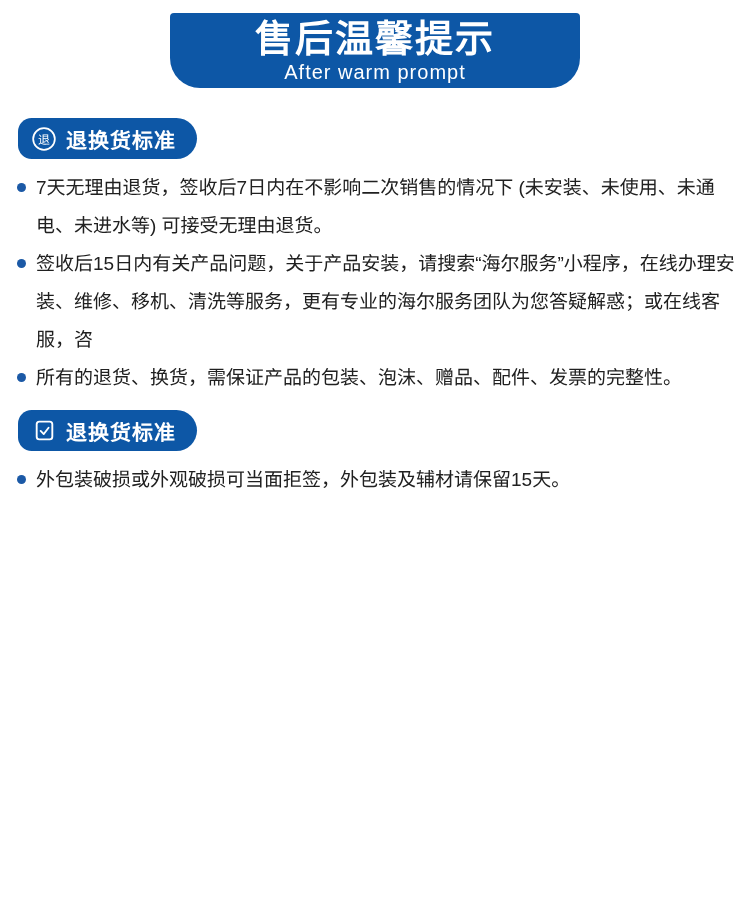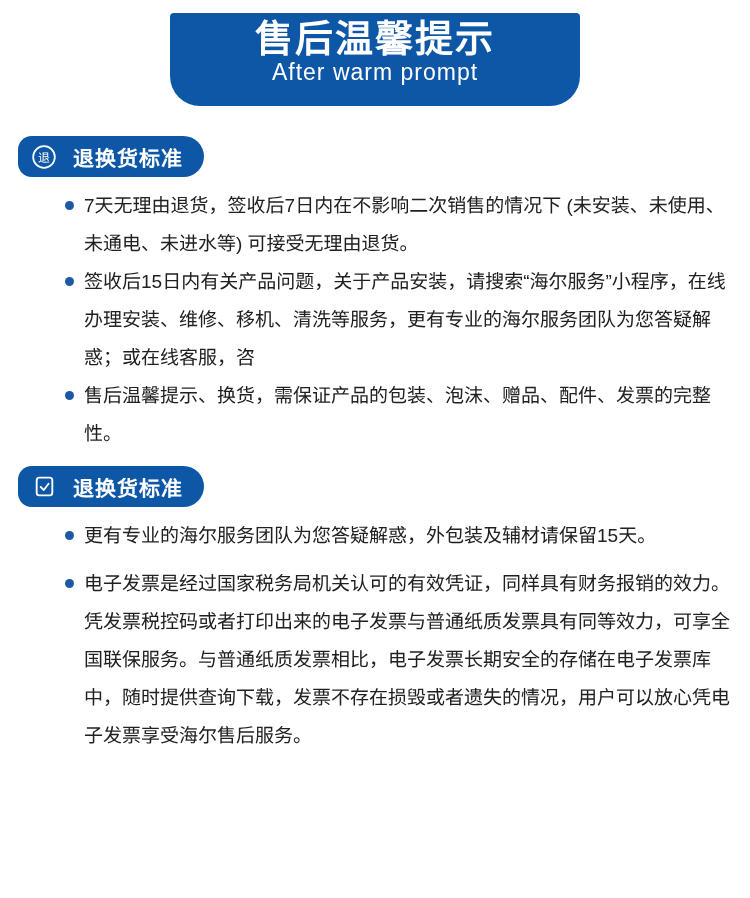--- a/index.html
+++ b/index.html
@@ -13,36 +13,36 @@
   body{
     height:898px;
     background:var(--white);
     color:var(--text);
     font-family:"Liberation Sans","DejaVu Sans",sans-serif;
     overflow:hidden;
   }
   
   .banner{
     width:410px;
-    height:93px;
+    height:75px;
     margin:13px auto 0 auto;
     background:var(--accent);
     border-radius:4px 4px 30px 30px;
     color:#fff;
     text-align:center;
     padding-top:5px;
   }
   .banner-title{
     font-size:38px;
     font-weight:bold;
     letter-spacing:2px;
     line-height:42px;
   }
   .banner-sub{
-    font-size:23px;
+    font-size:20px;
     line-height:24px;
     letter-spacing:1px;
   }
   
   .badge-row{margin-left:18px;}
   .badge{
     display:inline-flex;
     align-items:center;
     height:41px;
     background:var(--accent);
@@ -54,32 +54,31 @@
     width:26px;height:26px;
     display:inline-flex;align-items:center;justify-content:center;
     margin-right:9px;
     flex:0 0 auto;
   }
   .badge .blabel{
     font-size:21px;
     font-weight:bold;
     letter-spacing:1px;
     white-space:nowrap;
-    margin-left:7px;
   }
   .badge-row.first{margin-top:30px;}
   .badge-row.later{margin-top:13px;}
   
   .items{
     margin-top:10px;
     padding:0 10px 0 36px;
     font-size:19px;
     line-height:38px;
   }
-  .item{position:relative;margin-left:48px;}
+  .item{position:relative;}
   .items.spaced .item{margin-bottom:5px;}
   .dot{
     position:absolute;
     left:-19px;top:14px;
     width:9px;height:9px;
     border-radius:50%;
     background:var(--bullet);
   }
   svg{display:block;}
 </style>
@@ -109,45 +108,39 @@
       <span>7天无理由退货，签收后7日内在不影响二次销售的情况下 (未安装、未使用、未通电、未进水等) 可接受无理由退货。</span>
     </div>
     <div class="item">
       <span class="dot"></span>
       <span>签收后15日内有关产品问题，关于产品安装，请搜索“海尔服务”小程序，在线办理安装、维修、移机、清洗等服务，更有专业的海尔服务团队为您答疑解惑；或在线客服，咨</span>
     </div>
     <div class="item">
       <span class="dot"></span>
     </div>
     <div class="item">
-      <span>售后温馨提示、换货，需保证产品的包装、泡沫、赠品、配件、发票的完整性。</span>
+      <span>所有的退货、换货，需保证产品的包装、泡沫、赠品、配件、发票的完整性。</span>
     </div>
   </div>
 </div>
 
 <div>
   <div class="badge-row later">
     <div class="badge">
       <span class="bicon">
         <svg viewBox="0 0 24 24" width="25" height="25" fill="none" stroke="#fff" stroke-width="1.8" stroke-linecap="round" stroke-linejoin="round">
           <rect x="4.5" y="3.5" width="15" height="17" rx="2.5"></rect>
           <path d="M8.3 12.4l3 3 4.6-6"></path>
         </svg>
       </span>
       <span class="blabel">退换货标准</span>
     </div>
   </div>
   <div class="items spaced">
     <div class="item">
       <span class="dot"></span>
-      <span>更有专业的海尔服务团队为您答疑解惑，外包装及辅材请保留15天。</span>
+      <span>外包装破损或外观破损可当面拒签，外包装及辅材请保留15天。</span>
     </div>
   </div>
 </div>
 
 <div>
-  <div class="items spaced">
-    <div class="item">
-      <span class="dot"></span>
-      <span>电子发票是经过国家税务局机关认可的有效凭证，同样具有财务报销的效力。凭发票税控码或者打印出来的电子发票与普通纸质发票具有同等效力，可享全国联保服务。与普通纸质发票相比，电子发票长期安全的存储在电子发票库中，随时提供查询下载，发票不存在损毁或者遗失的情况，用户可以放心凭电子发票享受海尔售后服务。</span>
-    </div>
-  </div>
 </div>
 
 </body></html>

